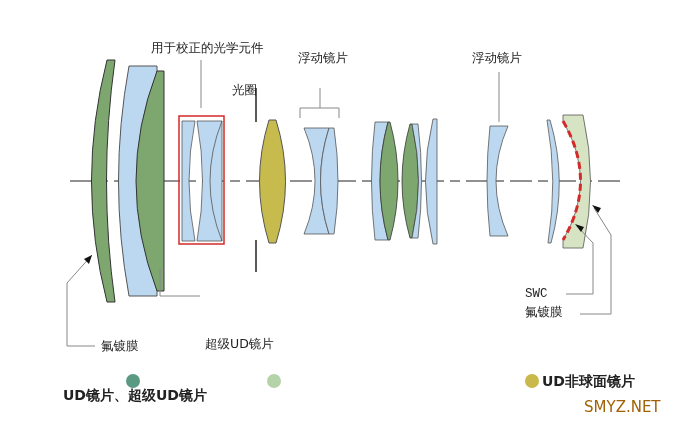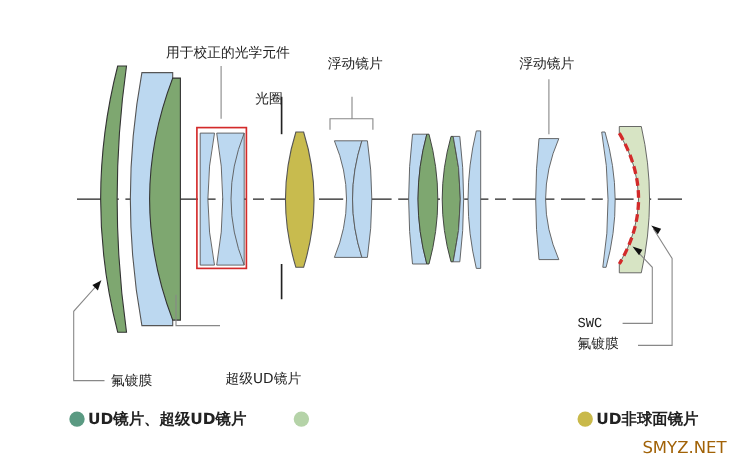--- a/index.html
+++ b/index.html
@@ -65,21 +65,21 @@
 
 <div class="lbl" style="left:151px;top:42px;">用于校正的光学元件</div>
 <div class="lbl" style="left:232px;top:84px;">光圈</div>
 <div class="lbl" style="left:298px;top:52px;">浮动镜片</div>
 <div class="lbl" style="left:472px;top:52px;">浮动镜片</div>
 <div class="lbl" style="left:205px;top:290px;margin-top:48px;">超级UD镜片</div>
 <div class="lbl" style="left:101px;top:340px;">氟镀膜</div>
 <div class="lbl" style="left:525px;top:288px;font-family:Liberation Mono, monospace;">SWC</div>
 <div class="lbl" style="left:525px;top:306px;">氟镀膜</div>
 
-<div class="legend" style="left:63px;">
+<div class="legend" style="left:63px;flex-direction:column;">
   <span class="dot" style="background:#5a9a82"></span>
   <span>UD镜片、超级UD镜片</span>
 </div>
 <div class="legend" style="left:267px;">
   <span class="dot" style="background:#b5d3a8"></span>
 </div>
 <div class="legend" style="left:481px;padding-left:44px;">
   <span class="dot" style="background:#c9b94a"></span>
   <span>UD非球面镜片</span>
 </div>

